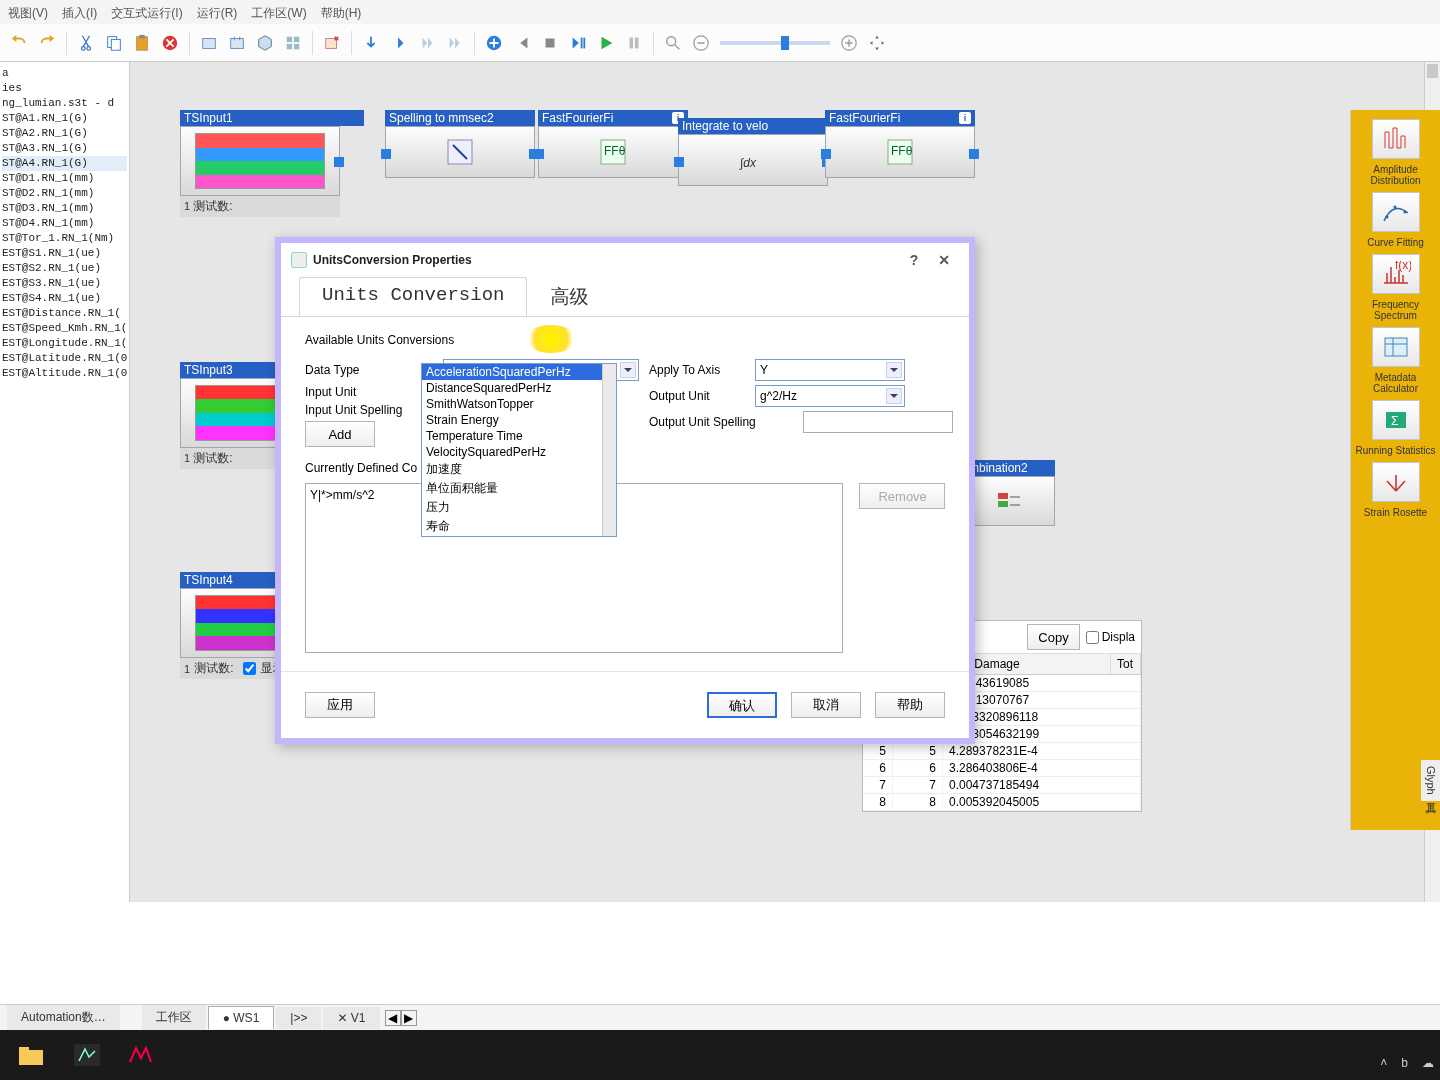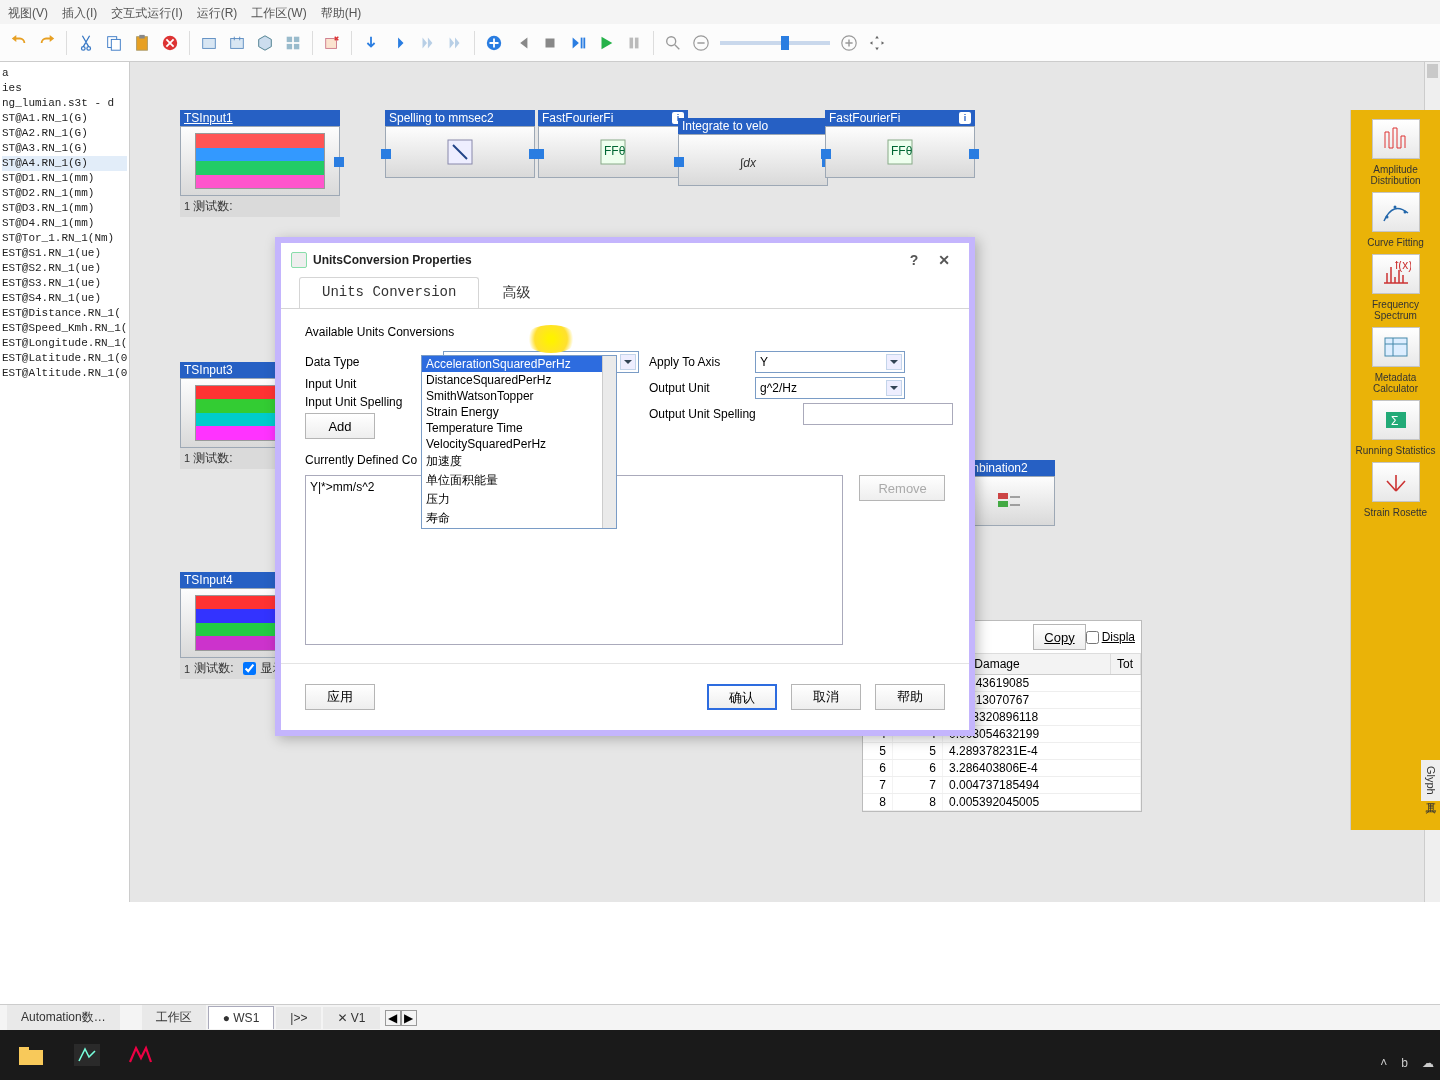--- a/index.html
+++ b/index.html
@@ -34,21 +34,21 @@
 .right-panel .pbtn { margin:5px auto; width:48px; height:40px; border:1px solid #c5c5c5; background:linear-gradient(#fff,#e8e8e8); display:flex;align-items:center;justify-content:center;}
 .right-panel .plabel { font-size:10px; color:#333; margin-bottom:6px;}
 .gw-title { position:absolute; right:10px; top:92px; font-size:11px; color:#444;}
 
 .dialog { position:absolute; left:275px; top:237px; width:700px; background:#fff; border:6px solid #c4b5fd; box-shadow:3px 3px 12px rgba(0,0,0,0.25); z-index:50;}
 .dlg-title { height:34px; display:flex; align-items:center; padding:0 10px; font-size:14px; font-weight:bold; color:#222;}
 .dlg-title .ticon { width:16px;height:16px; margin-right:6px; background:#eee; border:1px solid #8da; border-radius:2px;}
 .dlg-title .spacer { flex:1;}
 .dlg-title .hbtn { width:30px; text-align:center; font-size:14px; color:#555; cursor:default;}
 .tabs { display:flex; padding:0 18px; border-bottom:1px solid #d5d5d5; gap:0;}
-.tab { padding:6px 22px; font-family:"SimSun","Courier New",monospace; font-size:14px; color:#333; border:1px solid transparent; border-bottom:none; }
+.tab { padding:6px 22px; font-family:"SimSun","Courier New",monospace; font-size:19px; color:#333; border:1px solid transparent; border-bottom:none; }
 .tab.active { border-color:#d5d5d5; background:#fff; border-radius:3px 3px 0 0;}
 .dlg-body { padding:12px 24px 18px; font-family:"SimSun","Courier New",monospace; font-size:13px; }
 .dlg-body .section-label { margin:4px 0 8px; }
 .form-row { display:flex; align-items:center; margin:4px 0; gap:6px;}
 .form-row label { width:132px; }
 .combo { position:relative; width:196px; height:22px; border:1px solid #7a9cc6; background:#fff; padding:2px 4px; font-size:11px; display:flex; align-items:center;}
 .combo .arrow { position:absolute; right:2px; top:2px; width:16px; height:16px; background:#eef; border:1px solid #c3d4ea; display:flex;align-items:center;justify-content:center;}
 .combo .arrow::after { content:""; border:4px solid transparent; border-top-color:#345; margin-top:3px;}
 .txtin { width:150px; height:22px; border:1px solid #aab; padding:2px;}
 .two-col { display:flex; gap:10px;}
@@ -274,21 +274,21 @@
     <div>EST@Latitude.RN_1(0</div>
     <div>EST@Altitude.RN_1(0</div>
   </div>
 
   <div class="canvas">
     <div class="vscroll">
         <div class="vthumb"></div>
       </div>
 
     <div class="node" style="left:50px; top:48px;">
-      <div class="node-title" style="width:160px;text-decoration:underline;">
+      <div class="node-title" style="width:184px;">
           <span>TSInput1</span>
         </div>
       <div class="node-body" style="width:160px;height:70px;flex-direction:column;">
         <div class="preview" style="width:130px;height:56px;background:linear-gradient(#f55 0 25%,#39f 25% 50%,#2c6 50% 75%,#f5c 75% 100%);"></div>
         <div class="port" style="right:-5px;top:30px;"></div>
       </div>
       <div style="font-size:11px;padding:2px 4px;color:#333;background:#dadada;width:160px;">1 <span>测试数:</span></div>
     </div>
 
     <div class="node" style="left:255px; top:48px;">
@@ -380,21 +380,21 @@
             <rect x="2" y="14" width="10" height="6" fill="#4a4"></rect>
             <path d="M14 10h10M14 18h10" stroke="#555"></path>
           </svg>
         </div>
     </div>
 
   </div>
 </div>
 
 <div class="data-table">
-  <div style="display:flex;justify-content:flex-end;gap:0;padding:3px 6px;border-bottom:1px solid #ddd;text-decoration:underline;">
+  <div style="display:flex;justify-content:flex-end;gap:6px;padding:3px 6px;border-bottom:1px solid #ddd;">
     <button class="btn" style="min-width:50px;padding:2px 10px;">Copy</button>
     <label style="display:flex;align-items:center;gap:3px;">
         <input type="checkbox" style=""> 
         <span>Displa</span>
       </label>
   </div>
   <div class="hdrrow">
       <div class="c1"></div>
       <div class="c2"></div>
       <div class="c3">TotalDamage</div>

